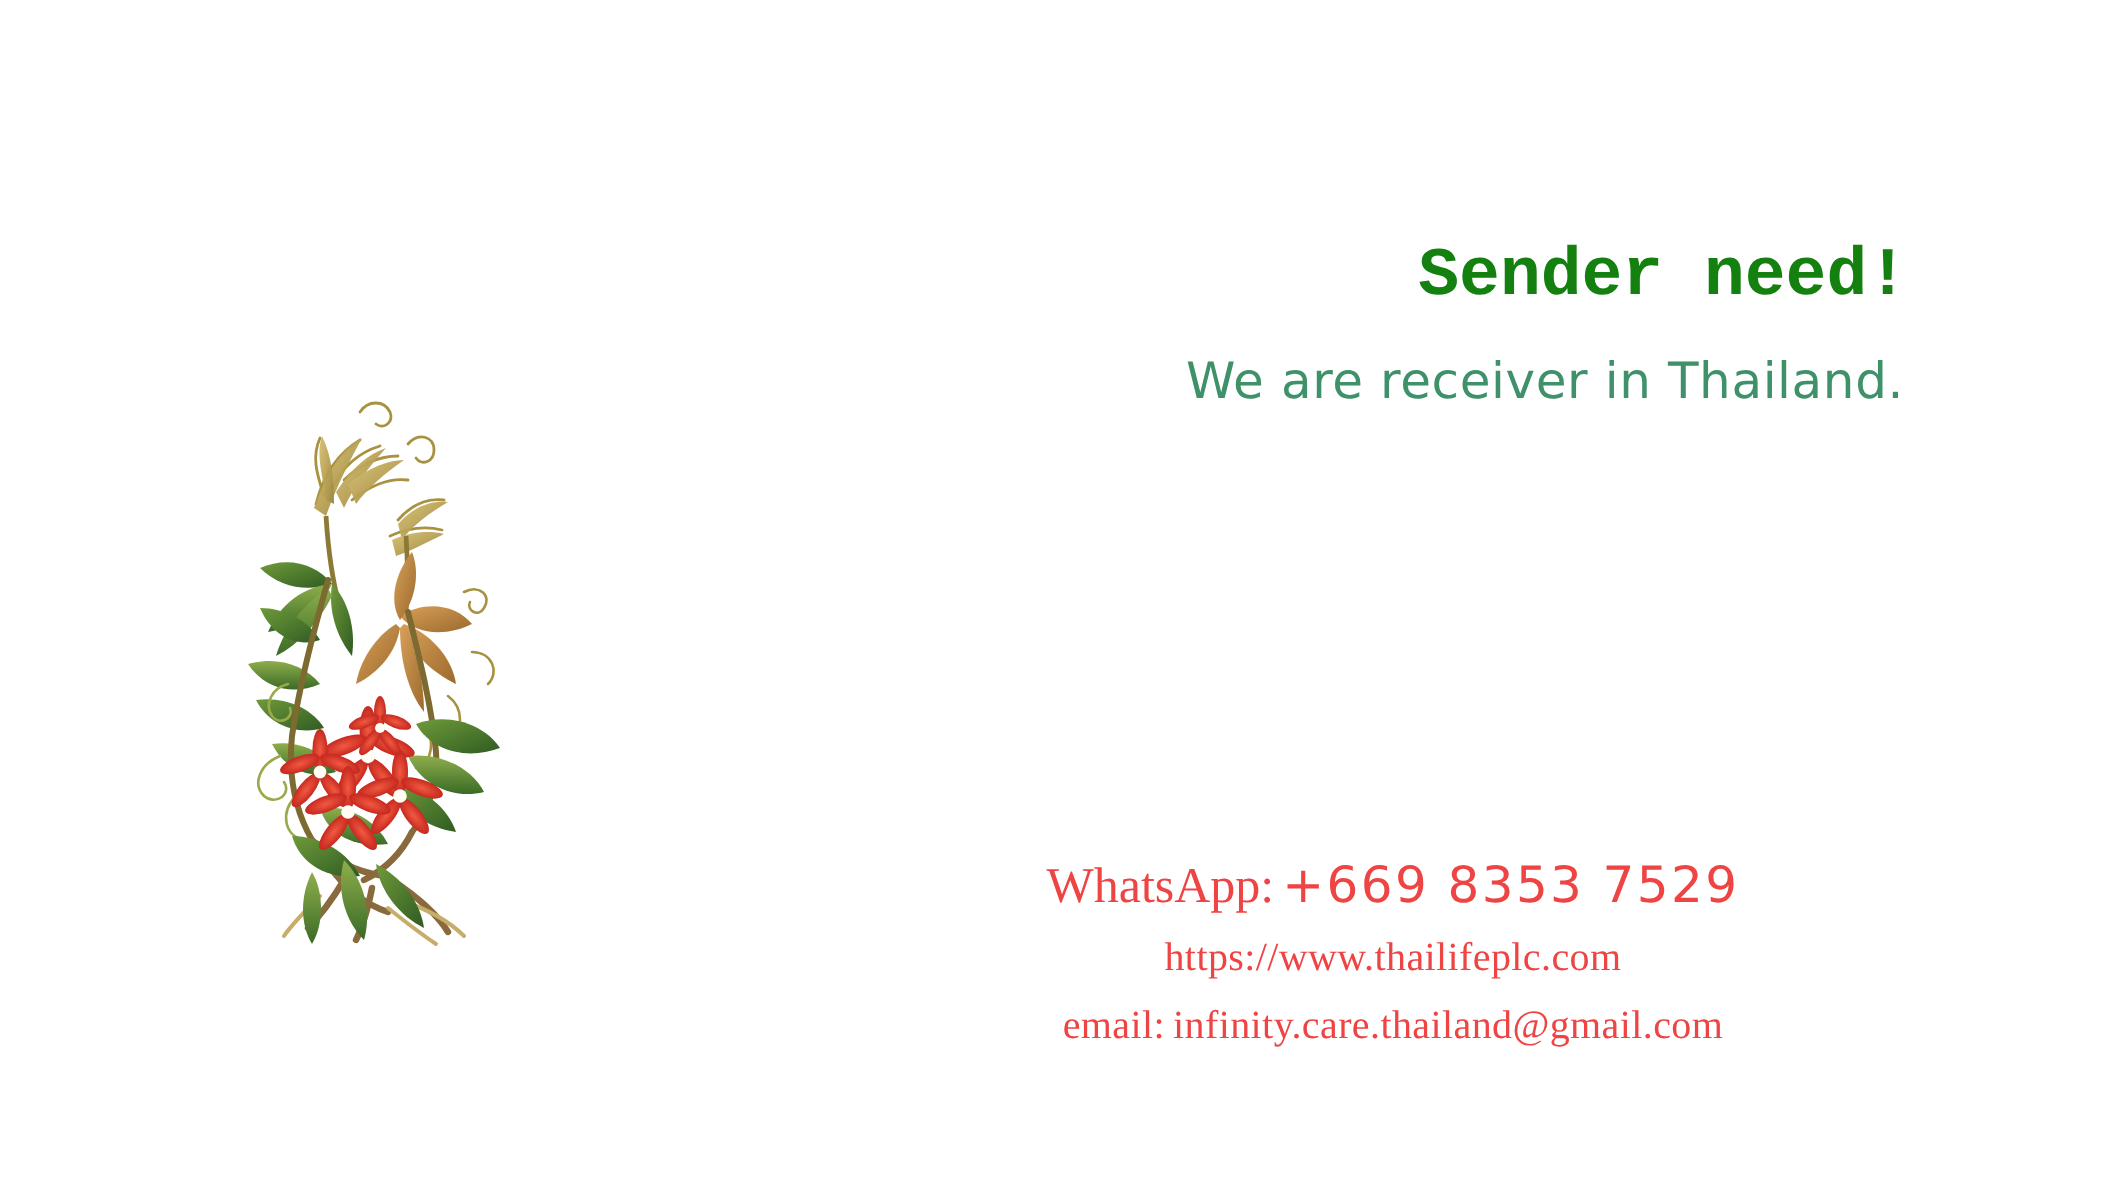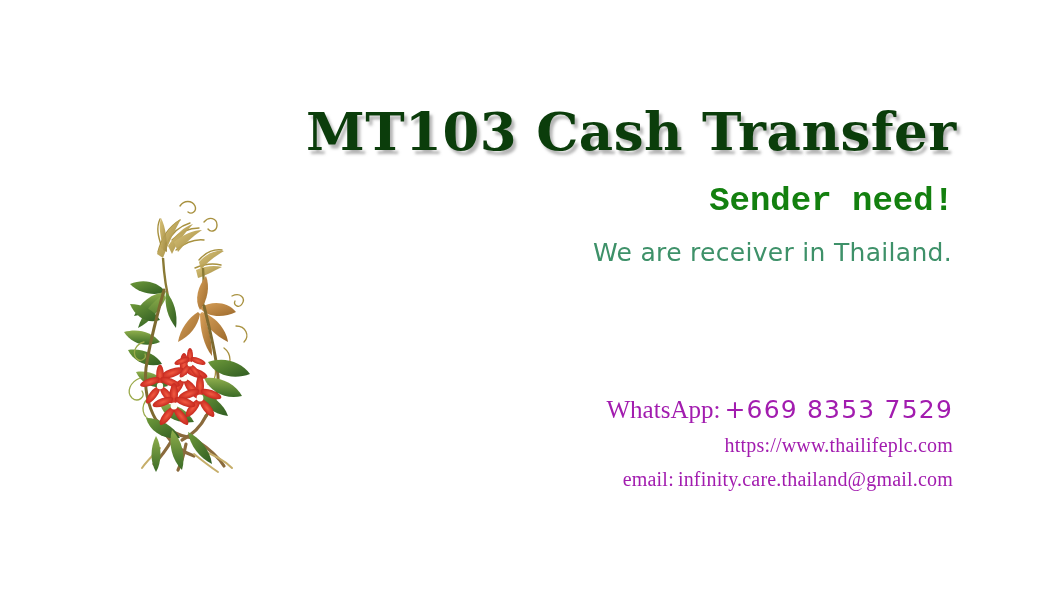--- a/index.html
+++ b/index.html
@@ -63,24 +63,24 @@
     color: #3e9169;
     margin-top: 12px;
     padding-right: 8px;
     text-align: right;
   }
 
   
   .contact {
     position: absolute;
     left: 440px;
-    top: 393px;
+    top: 426px;
     width: 513px;
-    text-align: right;
-    color: #a21caf;
+    text-align: center;
+    color: #ef4444;
   }
   .contact-line {
     line-height: 33px;
     white-space: nowrap;
   }
   .c-label {
     font-family: "Liberation Serif", "DejaVu Serif", serif;
     font-size: 25px;
   }
   .c-value-num {
@@ -260,21 +260,20 @@
             <ellipse cx="-5" cy="7" rx="3" ry="8" transform="rotate(38 -5 7)"></ellipse>
             <ellipse cx="-8" cy="-3" rx="8" ry="3" transform="rotate(-20 -8 -3)"></ellipse>
           </g>
           <circle cx="0" cy="0" r="2.5" fill="#fdfdf4"></circle>
         </g>
       </g>
     </svg>
   </div>
 
   <div class="headline">
-    <div class="title">MT103 Cash Transfer</div>
     <div class="subtitle">Sender need!</div>
     <div class="tagline">We are receiver in Thailand.</div>
   </div>
 
   <div class="contact">
 
     <div class="contact-line">
       <span class="c-label">WhatsApp:</span>
       <span class="c-value-num">+669 8353 7529</span>
     </div>

